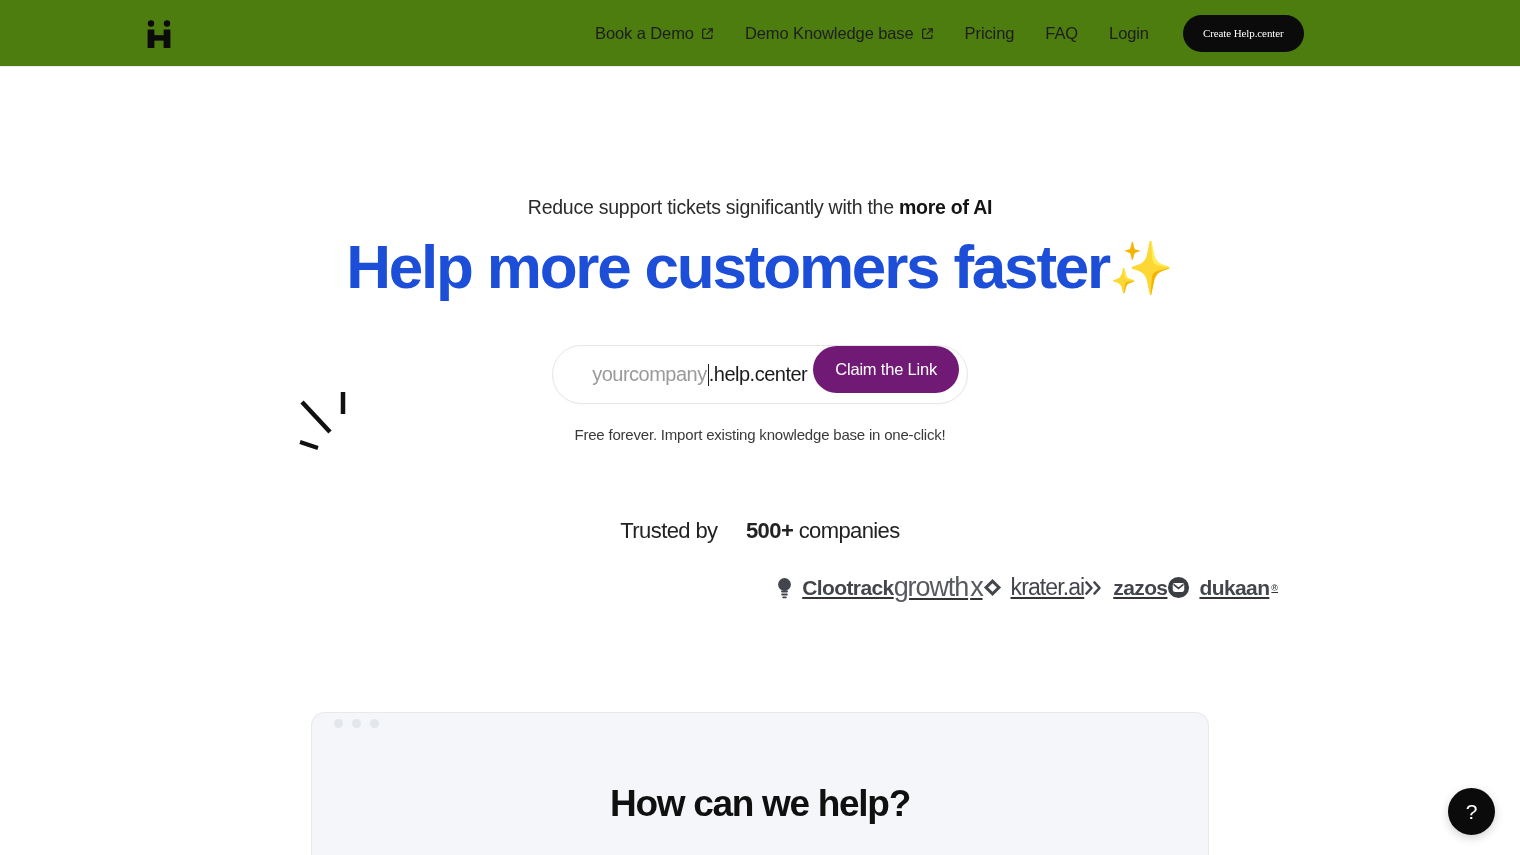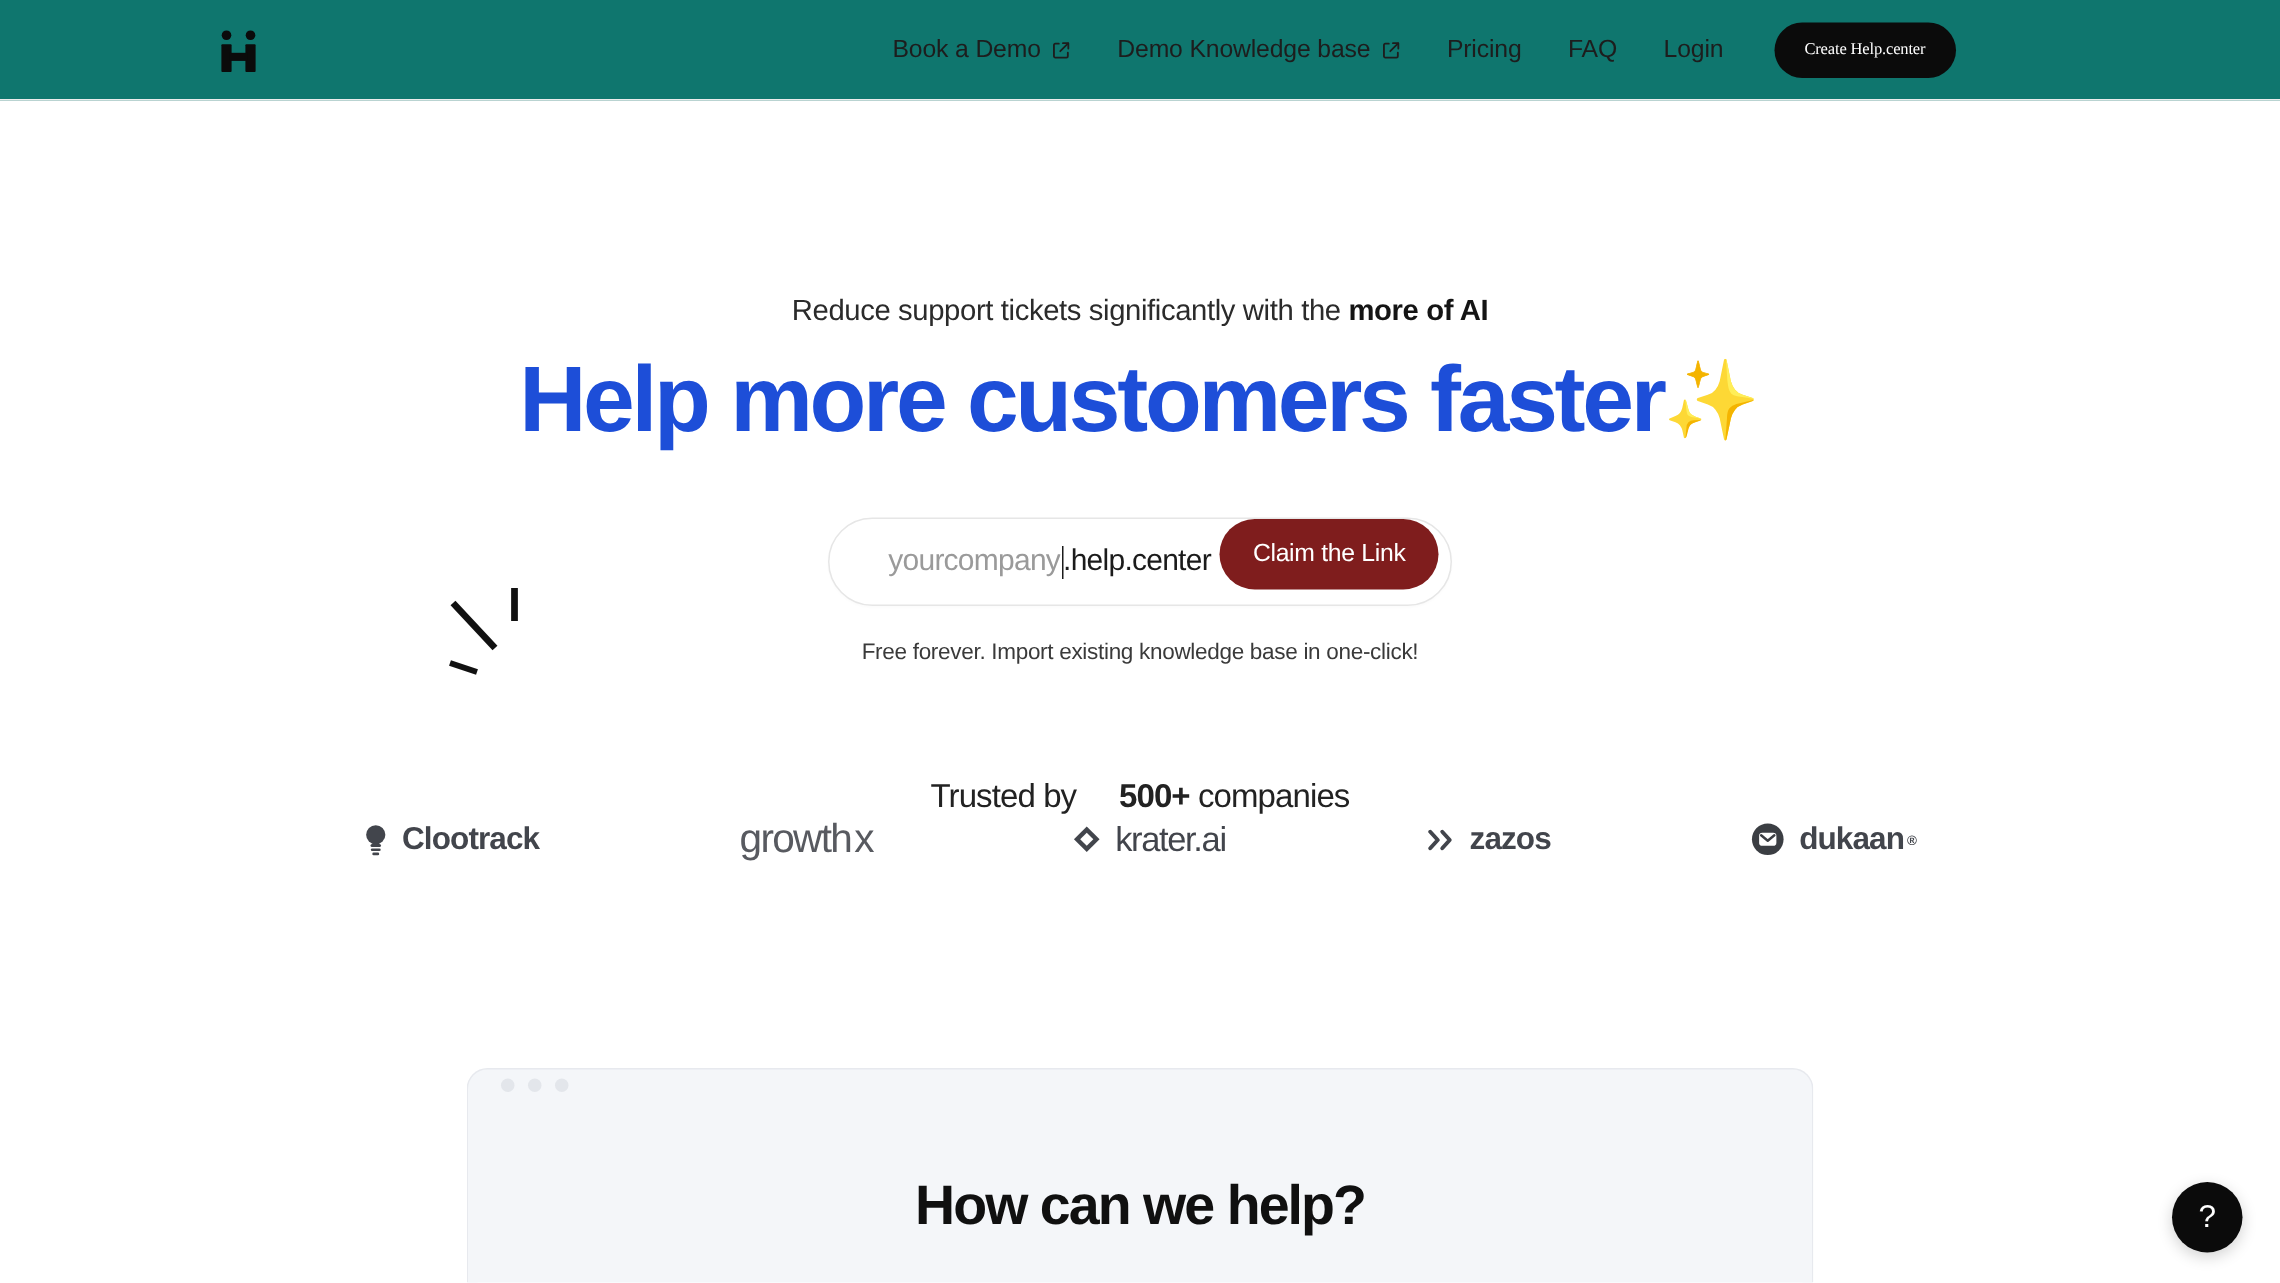--- a/index.html
+++ b/index.html
@@ -17,21 +17,21 @@
     color: #232323;
     -webkit-font-smoothing: antialiased;
   }
 
   
   .header {
     position: relative;
     height: 67px;
     width: 100%;
     border-bottom: 1px solid #ececec;
-    background: #0f766e;
+    background: #4d7c0f;
     display: flex;
     align-items: center;
   }
 
   .logo {
     position: absolute;
     left: 143px;
     top: 18px;
     width: 32px;
     height: 32px;
@@ -171,21 +171,21 @@
 
   .claim-suffix {
     font-size: 20px;
     letter-spacing: -0.5px;
     color: #1b1b1b;
     white-space: nowrap;
   }
 
   .claim-btn {
     flex: none;
-    background: #7f1d1d;
+    background: #701a75;
     color: #fff;
     border: none;
     border-radius: 999px;
     height: 47px;
     padding: 0 22px;
     font-size: 16.5px;
     letter-spacing: -0.2px;
     cursor: pointer;
     white-space: nowrap;
     font-family: "Liberation Sans", sans-serif;
@@ -202,27 +202,29 @@
   .trusted {
     margin-top: 75px;
     font-size: 22px;
     letter-spacing: -0.6px;
     color: #222;
     text-align: center;
   }
   .trusted b { font-weight: 700; margin-left: 23px; }
 
   .logos {
+    margin-top: 28px;
     width: 1060px;
     margin-left: auto;
     margin-right: auto;
     display: flex;
     align-items: center;
-    justify-content: space-between;
+    justify-content: flex-end;
     padding: 0 12px;
+    text-decoration: underline;
   }
 
   .logo-item {
     display: flex;
     align-items: center;
     gap: 9px;
     color: #3a3d44;
     opacity: 0.92;
   }
 

